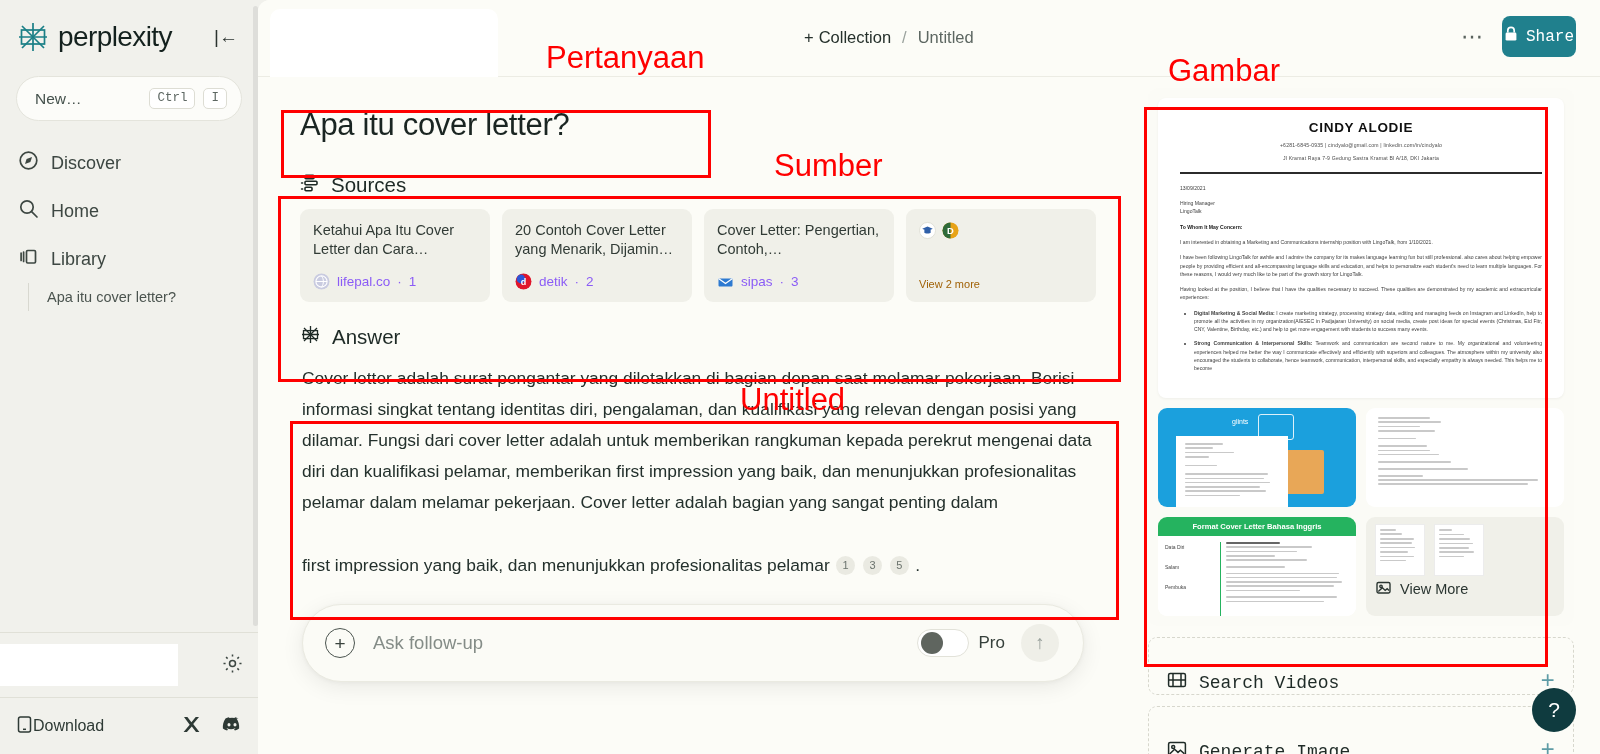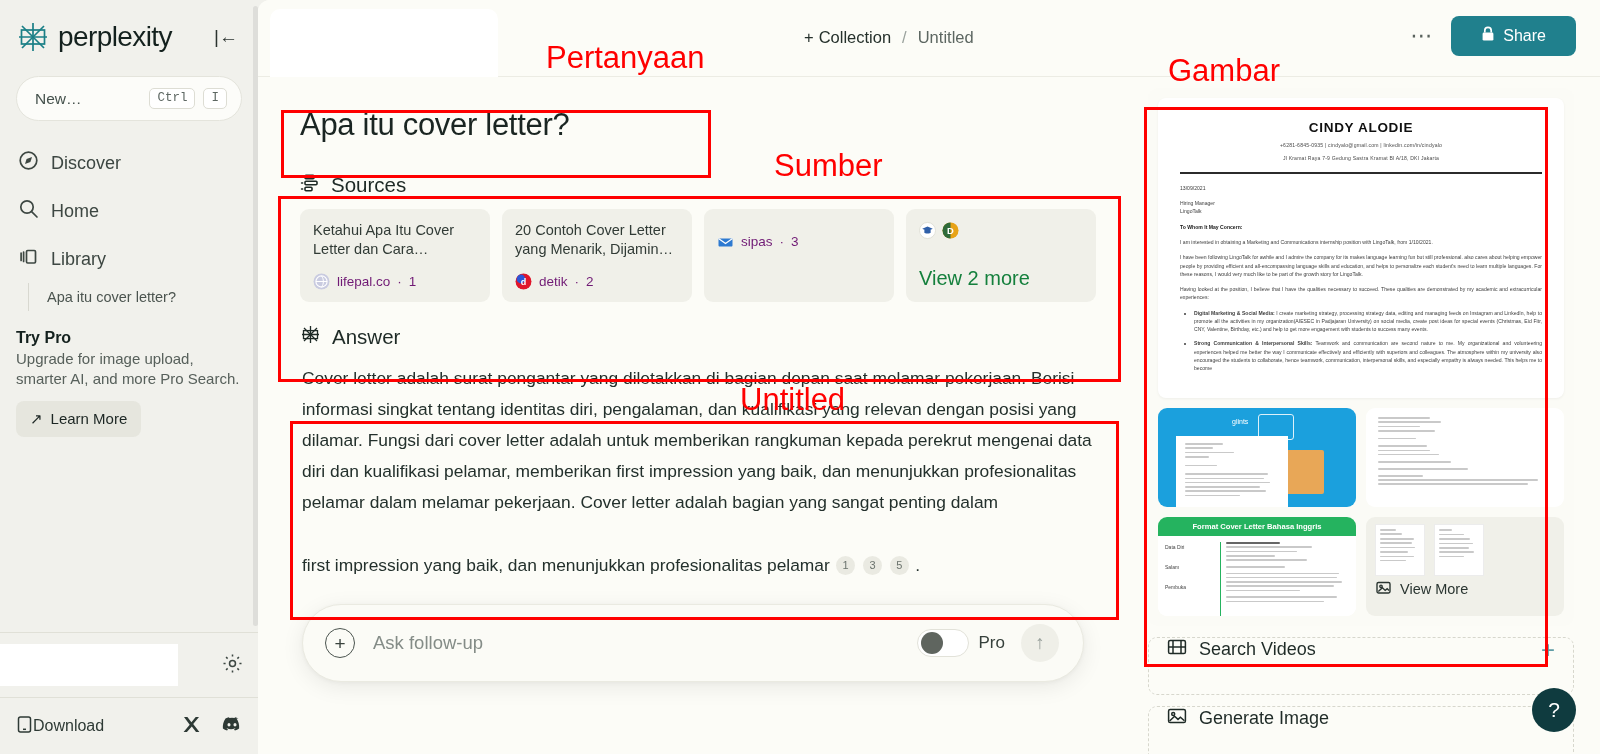--- a/index.html
+++ b/index.html
@@ -123,22 +123,22 @@
   .bc-sep { color: #9aa29d; }
   .bc-title { color: #5d6762; cursor: pointer; }
   .topbar-right {
     position: absolute; right: 24px; top: 16px;
     display: flex; align-items: center; gap: 18px;
   }
   .dots { font-size: 22px; color: #59625d; letter-spacing: 1px; cursor: pointer; line-height: 0.6; }
   .share-btn {
     display: flex; align-items: center; gap: 8px;
     background: #20808D; color: #fff; border: none;
-    border-radius: 8px; padding: 10px 30px;
-    font-size: 16px; font-family: Liberation Sans, sans-serif; cursor: pointer;
+    border-radius: 8px; padding: 10px 2px;
+    font-size: 16px; font-family: Liberation Mono, monospace; cursor: pointer;
   }
 
   
   .center {
     width: 880px; flex: 0 0 880px;
     padding: 77px 0 0 0;
     position: relative;
     overflow: hidden;
   }
   .center-inner { padding: 26px 26px 0 42px; }
@@ -160,30 +160,30 @@
     background: #F0F0E9; border-radius: 9px;
     width: 190px; min-height: 93px;
     padding: 12px 13px;
     display: flex; flex-direction: column; justify-content: space-between;
     cursor: pointer;
   }
   .src-title {
     font-size: 14.5px; line-height: 1.33; color: #313b36;
     display: -webkit-box; -webkit-line-clamp: 2; -webkit-box-orient: vertical; overflow: hidden;
   }
-  .src-meta { display: flex; align-items: center; gap: 7px; font-size: 13.5px; color: #701a75; margin-top: 12px; }
+  .src-meta { display: flex; align-items: center; gap: 7px; font-size: 13.5px; color: #8b5cf6; margin-top: 12px; }
   .fav { width: 17px; height: 17px; border-radius: 50%; flex: 0 0 17px; display:block; }
   .more-card {
     background: #F0F0E9; border-radius: 9px;
     width: 190px; min-height: 93px; padding: 12px 13px;
     display: flex; flex-direction: column; justify-content: space-between;
     cursor: pointer;
   }
   .more-avatars { display: flex; gap: 6px; }
-  .more-label { font-size: 20px; color: #15803d; }
+  .more-label { font-size: 11px; color: #a16207; }
 
   .answer-body {
     font-size: 17.4px; line-height: 1.78; color: #23302c;
     padding: 2px 6px 0 2px;
   }
   .cite {
     display: inline-flex; align-items: center; justify-content: center;
     width: 19px; height: 19px; border-radius: 50%;
     background: #EAEAE2; color: #6b736d;
     font-size: 11px; margin: 0 1.5px; vertical-align: 2px;
@@ -273,22 +273,22 @@
   .mini-doc { width: 50px; height: 52px; background: #fff; border: 1px solid #ececec; padding: 4px; }
   .viewmore {
     display: flex; align-items: center; gap: 7px;
     font-size: 14.5px; color: #2a3531; padding: 4px 0 0 10px;
   }
   .tiny { height: 1.7px; background: #c9c9c9; margin-bottom: 2.6px; border-radius: 1px; }
 
   .action-row {
     margin-top: 11px;
     border: 1px dashed #d7d7cd; border-radius: 9px;
-    height: 58px; display: flex; align-items: flex-start; justify-content: space-between;
-    padding: 0 18px; cursor: pointer;
+    height: 58px; display: flex; align-items: flex-end; justify-content: space-between;
+    padding: 0 18px; cursor: pointer; font-family: Liberation Mono, monospace;
   }
   .action-left { display: flex; align-items: center; gap: 12px; font-size: 18px; color: #1f2b27; }
   .action-plus { font-size: 24px; color: #5e9ca6; line-height: 1; }
 
   .help-fab {
     position: absolute; right: 24px; bottom: 22px;
     width: 44px; height: 44px; border-radius: 50%;
     background: #0f3b3f; color: #fff;
     display: flex; align-items: center; justify-content: center;
     font-size: 21px; cursor: pointer; z-index: 20;
@@ -354,28 +354,20 @@
               <rect x="8.5" y="4.5" width="9" height="12.5" rx="1.2"></rect>
               <path d="M5.6 6 L5.6 15.5 M3.1 7 L3.1 14.5" stroke-linecap="round"></path>
             </svg>
           </span>
           <span>Library</span>
         </div>
         <div class="nav-sub">Apa itu cover letter?</div>
       </nav>
     </div>
 
-    <div class="try-pro">
-      <h3>Try Pro</h3>
-      <p>Upgrade for image upload, smarter AI, and more Pro Search.</p>
-      <div class="learn-more">
-        <span>↗</span>
-        <span>Learn More</span>
-      </div>
-    </div>
 
     <div class="sb-spacer"></div>
 
     <div class="sb-divider"></div>
     <div class="sb-account">
       <div class="account-box"></div>
       <span class="gear">
         <svg width="23" height="23" viewBox="0 0 24 24" fill="none" stroke="#3d4742" stroke-width="1.6">
           <circle cx="12" cy="12" r="3.1"></circle>
           <path d="M12 2.6v2.2M12 19.2v2.2M2.6 12h2.2M19.2 12h2.2M5.3 5.3l1.6 1.6M17.1 17.1l1.6 1.6M18.7 5.3l-1.6 1.6M6.9 17.1l-1.6 1.6"></path>
@@ -476,20 +468,21 @@
                 <circle cx="6" cy="6" r="4.4" fill="#2b55d6"></circle>
                 <text x="8.5" y="12" font-size="9" font-weight="700" fill="#fff" text-anchor="middle" font-family="Liberation Sans">d</text>
               </svg>
               <span>detik</span>
               <span>·</span>
               <span>2</span>
             </div>
           </div>
 
           <div class="src-card">
+            <div class="src-title">Cover Letter: Pengertian, Contoh,…</div>
             <div class="src-meta">
               <svg class="fav" viewBox="0 0 17 17">
                 <path d="M1.5 5.5h14v8h-14z" fill="#2e7ad1"></path>
                 <path d="M1.5 5.5l7 5 7-5" fill="none" stroke="#fff" stroke-width="1.2"></path>
               </svg>
               <span>sipas</span>
               <span>·</span>
               <span>3</span>
             </div>
           </div>

